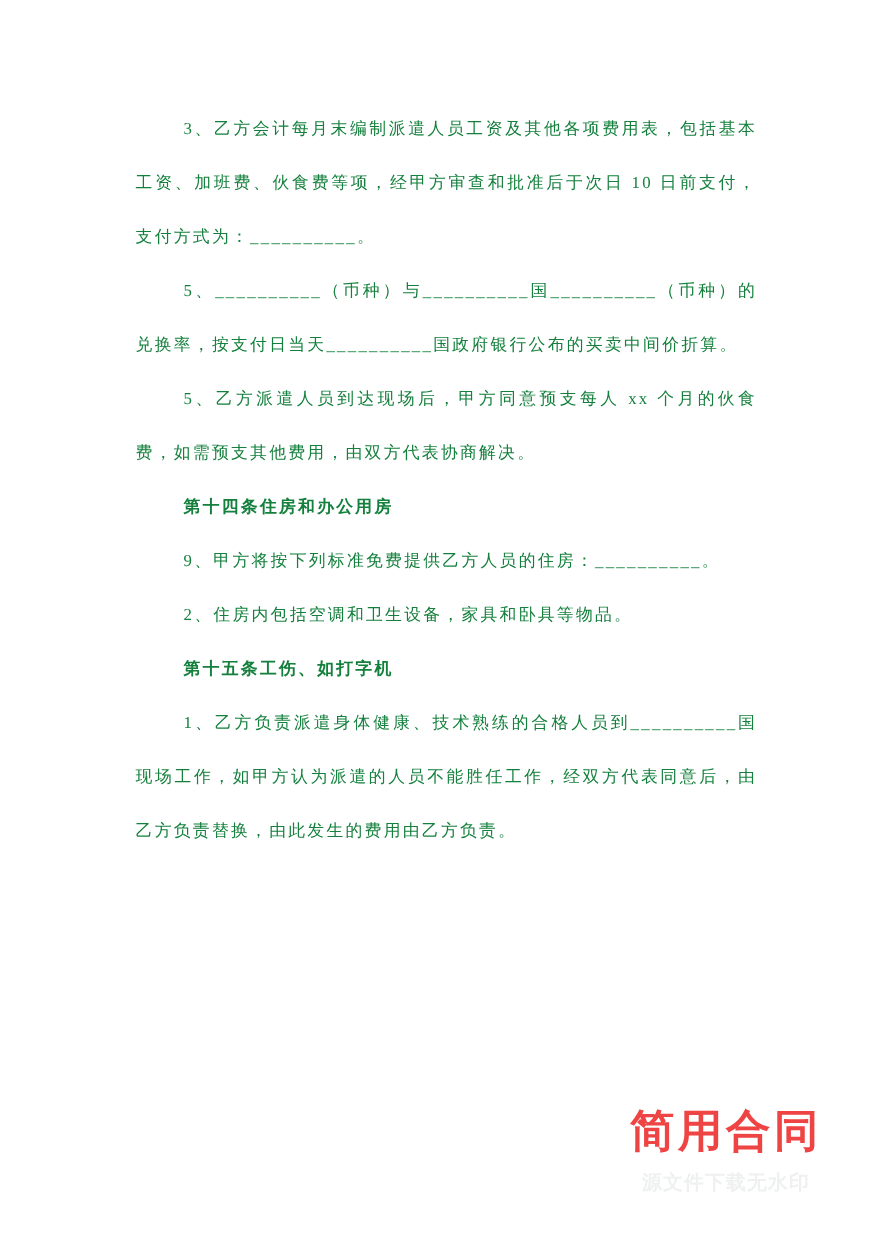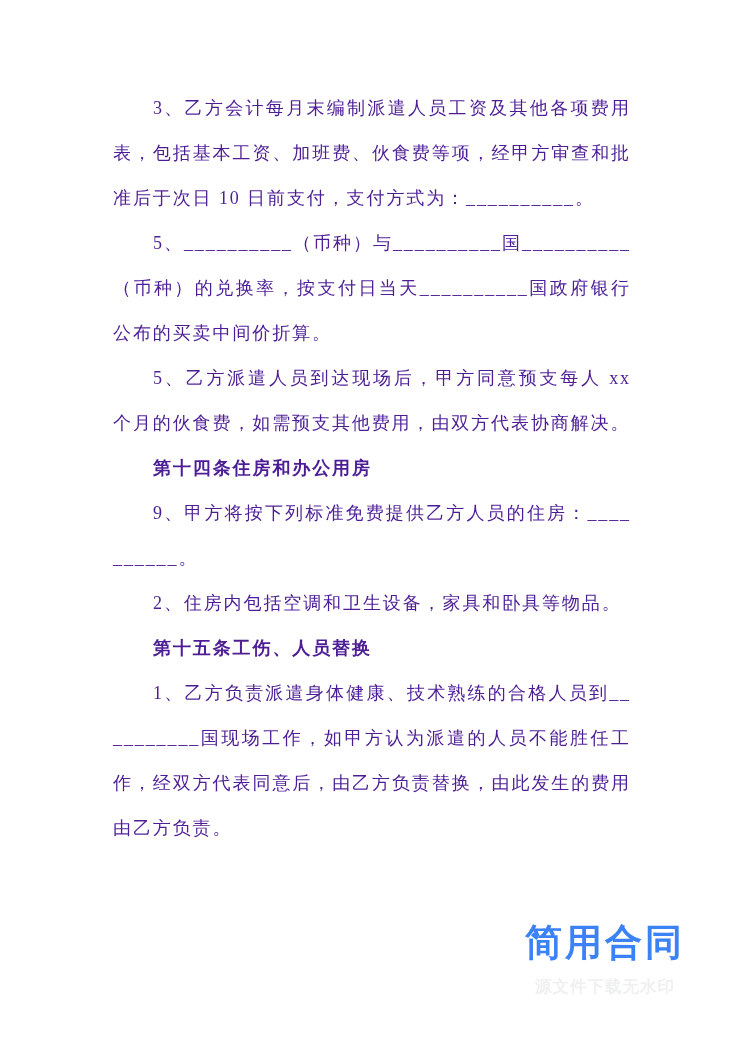--- a/index.html
+++ b/index.html
@@ -25,22 +25,22 @@
   }
 
   #doc-body {
     position: absolute;
     left: 113px;
     top: 86px;
     width: 518px;
   }
 
   .para {
-    color: #4c1d95;
-    font-size: 18px;
+    color: #15803d;
+    font-size: 14px;
     line-height: 45px;
     letter-spacing: 1.9px;
     text-align: justify;
     text-justify: inter-character;
     word-break: break-all;
     margin: 0;
     text-indent: 40px;
     font-weight: 400;
   }
 
@@ -56,21 +56,21 @@
     top: 922px;
     width: 200px;
     text-align: center;
     user-select: none;
   }
   #wm-title {
     font-family: "Liberation Sans", sans-serif;
     font-size: 37px;
     font-weight: 700;
     letter-spacing: 3px;
-    color: #3b82f6;
+    color: #ef4444;
     line-height: 42px;
     white-space: nowrap;
   }
   #wm-sub {
     font-family: "Liberation Sans", sans-serif;
     font-size: 16.5px;
     font-weight: 700;
     letter-spacing: 1px;
     color: #eff1f0;
     line-height: 24px;
@@ -91,21 +91,21 @@
 
     <p class="para">5、乙方派遣人员到达现场后，甲方同意预支每人 xx 个月的伙食费，如需预支其他费用，由双方代表协商解决。</p>
 
     <p class="para heading">第十四条住房和办公用房</p>
 
     <p class="para">9、甲方将按下列标准免费提供乙方人员的住房：__________。</p>
 
     <p class="para">2、住房内包括空调和卫生设备，家具和卧具等物品。</p>
 
 
-    <p class="para heading">第十五条工伤、人员替换</p>
+    <p class="para heading">第十五条工伤、如打字机</p>
 
     <p class="para">1、乙方负责派遣身体健康、技术熟练的合格人员到__________国现场工作，如甲方认为派遣的人员不能胜任工作，经双方代表同意后，由乙方负责替换，由此发生的费用由乙方负责。</p>
 
   </div>
 
   <div id="watermark">
     <div id="wm-title">简用合同</div>
     <div id="wm-sub">源文件下载无水印</div>
   </div>
 

